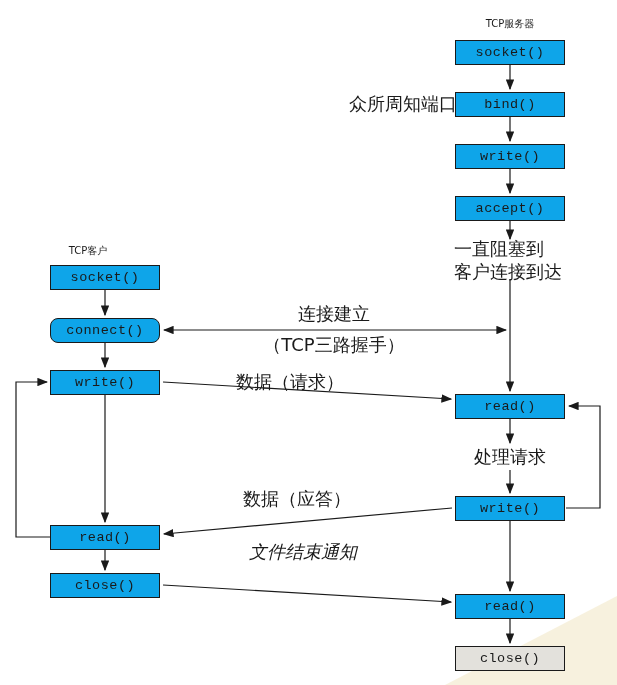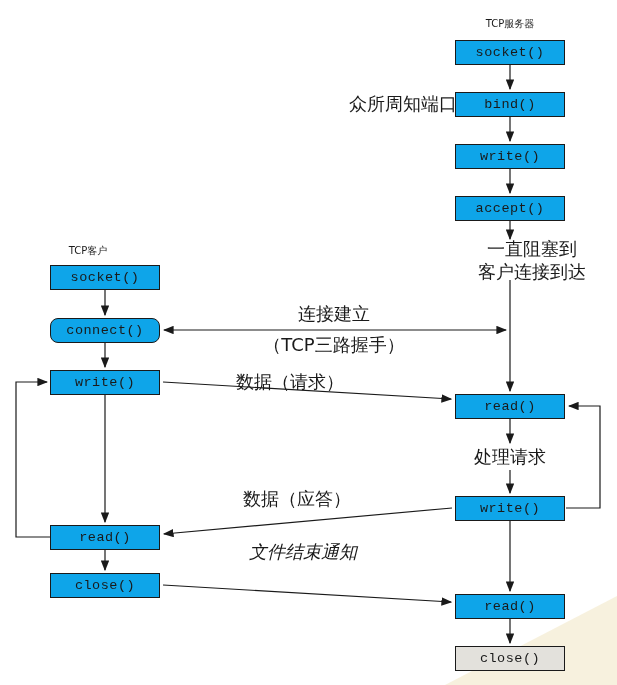--- a/index.html
+++ b/index.html
@@ -31,21 +31,21 @@
     letter-spacing: 0.5px;
   }
   .box.shaded { background: #e3e1dc; }
   .label {
     position: absolute;
     transform: translate(-50%, -50%);
     white-space: nowrap;
     font-size: 18px;
     line-height: 1.25;
   }
-  .label.center2 { text-align: center; margin-left: 24px; }
+  .label.center2 { text-align: left; }
   .label.title { font-size: 10px; }
 </style>
 </head>
 <body>
 
 <div class="stage">
 
   <svg width="617" height="685" viewBox="0 0 617 685">
     <defs>
       <marker id="ah" markerWidth="9" markerHeight="7" refX="8" refY="3.5" orient="auto">

